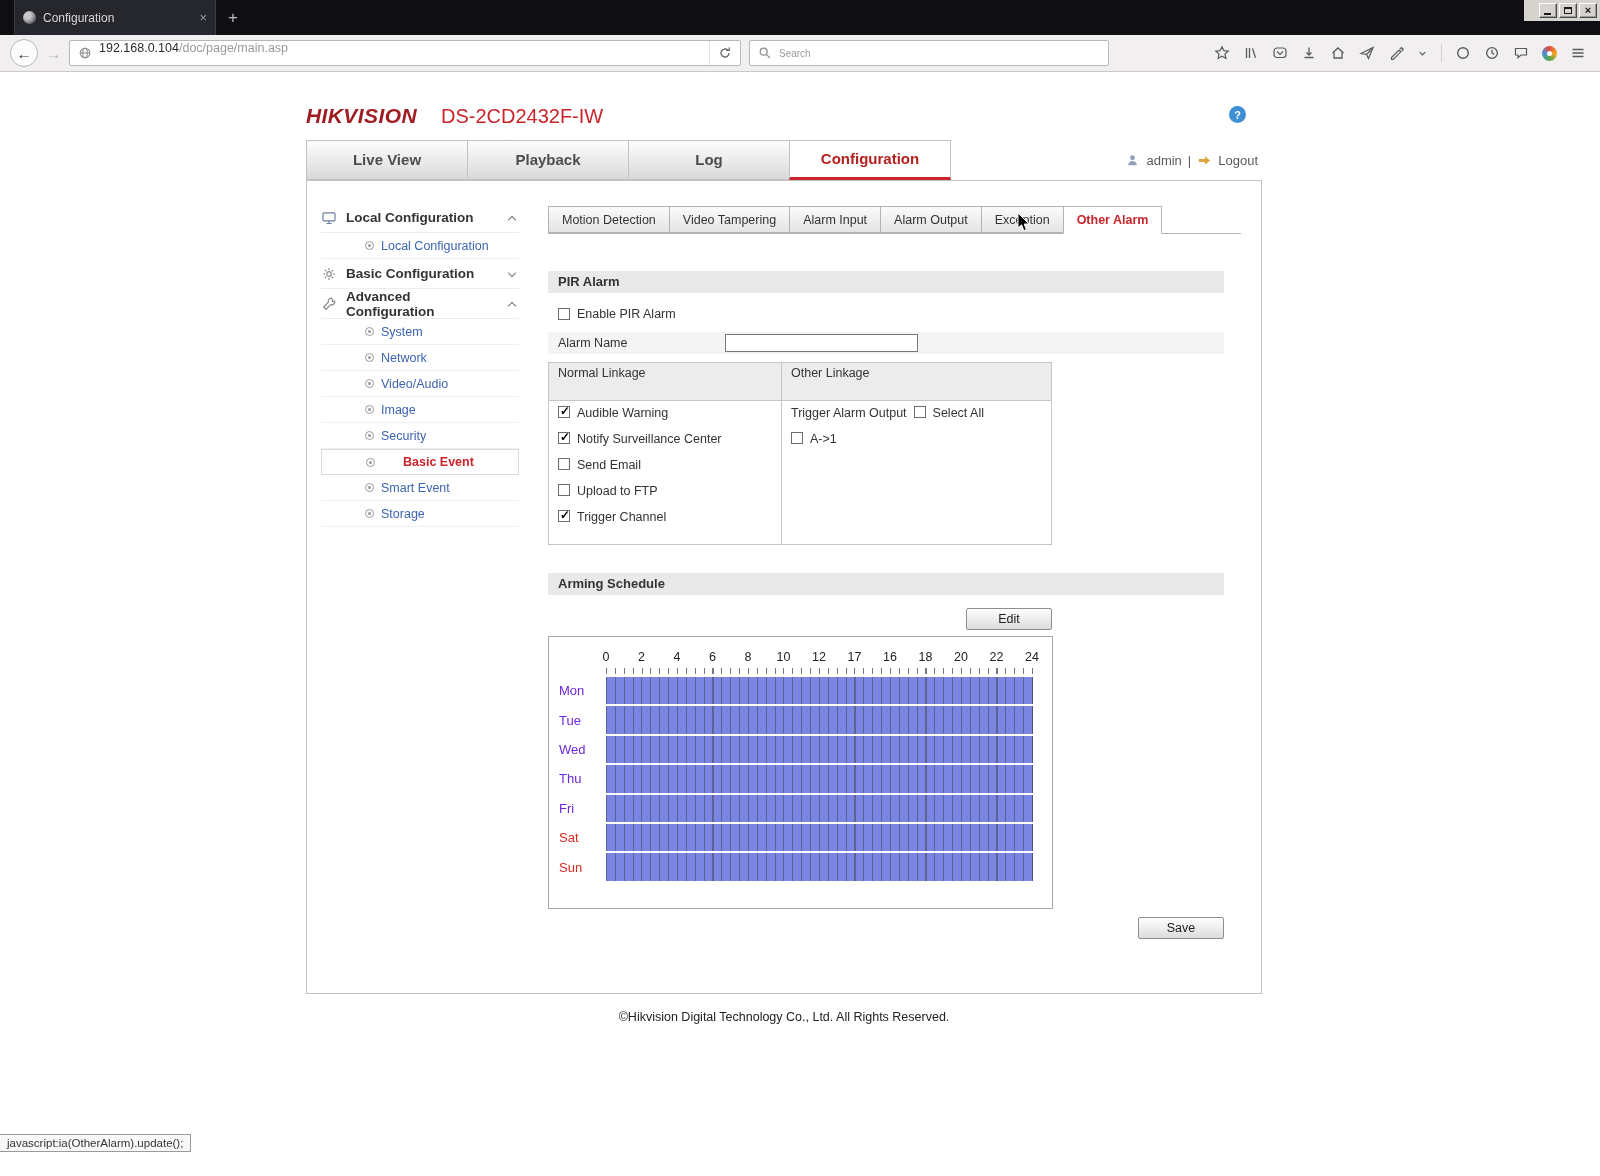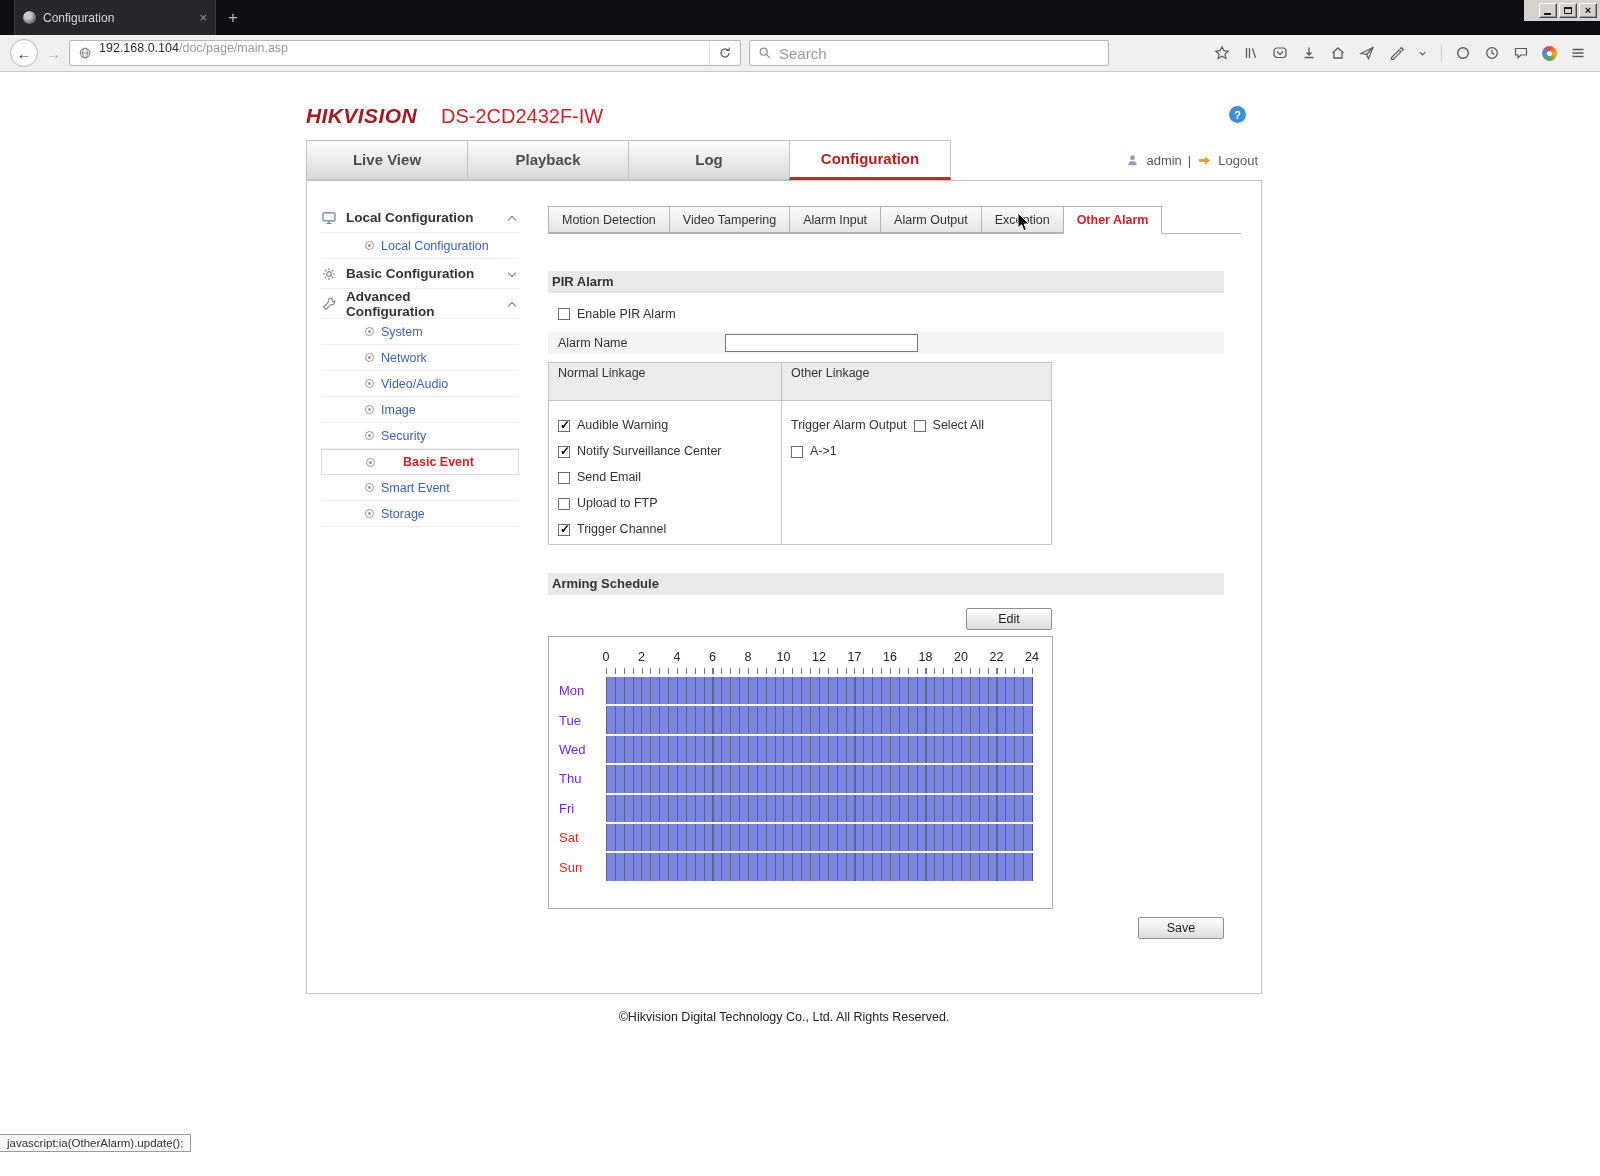--- a/index.html
+++ b/index.html
@@ -22,21 +22,21 @@
   
   .toolbar { height:37px; background:#f1efef; border-bottom:1px solid #ccc9c9; display:flex; align-items:center; padding:0 10px; gap:8px; }
   .back-btn { width:28px; height:28px; border-radius:50%; border:1px solid #b9b6b6; background:#fcfcfc; display:flex; align-items:center; justify-content:center; font-size:15px; color:#2f2f2f; flex:none; }
   .fwd-btn { color:#b7b4b4; font-size:15px; }
   .urlbar { width:672px; height:26px; background:#fff; border:1px solid #b9b6b6; border-radius:2px; display:flex; padding:0 8px; gap:7px; }
   .url-text { font-size:12.5px; white-space:nowrap; overflow:hidden; }
   .url-host { color:#2b2b2b; }
   .url-path { color:#9a9a9a; }
   .reload-wrap { margin-left:auto; border-left:1px solid #e3e3e3; padding-left:8px; display:flex; align-items:center; }
   .searchbar { width:360px; height:26px; background:#fff; border:1px solid #b9b6b6; border-radius:2px; display:flex; align-items:center; padding:0 8px; gap:7px; }
-  .search-input { border:none; outline:none; flex:1; font-size:15px; color:#b91c1c; background:transparent; font-family:inherit; }
+  .search-input { border:none; outline:none; flex:1; font-size:10px; color:#b91c1c; background:transparent; font-family:inherit; }
   .search-input::placeholder { color:#9a9a9a; }
   .tool-right { margin-left:auto; display:flex; align-items:center; gap:13px; padding-right:4px; }
   .ticon { display:flex; align-items:center; justify-content:center; }
   .ticon svg { display:block; }
   .vsep { width:1px; height:18px; background:#d2cfcf; }
   .colorwheel { width:15px; height:15px; border-radius:50%; background:conic-gradient(#e8483f, #f5a623, #57a64a, #4a90d9, #e8483f); position:relative; }
   .colorwheel::after { content:""; position:absolute; left:5px; top:5px; width:5px; height:5px; border-radius:50%; background:#fff; }
 
   
   .page { position:relative; }
@@ -67,31 +67,31 @@
 
   
   .content { flex:1; position:relative; padding:25px 20px 0 19px; }
   .subtabs { display:flex; border-bottom:1px solid #b3b3b3; align-items:flex-end; }
   .subtab { height:27px; line-height:26px; padding:0 13px; font-size:12.5px; color:#333; background:linear-gradient(#fbfbfb,#e4e4e4); border:1px solid #b3b3b3; border-right:none; white-space:nowrap; }
   .subtab:last-child { border-right:1px solid #b3b3b3; }
   .subtab.active { background:#fff; color:#c9252b; font-weight:bold; border-bottom:1px solid #fff; margin-bottom:-1px; height:28px; }
   .cursor { position:absolute; left:488px; top:32px; z-index:5; }
 
   .form { width:676px; margin-top:37px; }
-  .sec-head { height:22px; background:#e9e9e9; line-height:22px; padding-left:4px; font-size:13px; font-weight:bold; color:#333; }
+  .sec-head { height:22px; background:#e9e9e9; line-height:22px; padding-left:10px; font-size:13px; font-weight:bold; color:#333; }
   .enable-row { margin:12px 0 0 10px; display:flex; align-items:center; gap:7px; font-size:12.5px; color:#333; height:18px; }
   .name-row { margin-top:9px; height:22px; background:#f4f4f4; display:flex; align-items:center; font-size:12.5px; color:#333;gap:28px; }
   .name-row .lbl { width:149px; padding-left:10px; }
   .name-input { width:193px; height:18px; border:1px solid #777; font-size:12px; padding:0 3px; background:#fff; font-family:inherit; }
 
   .linkage { margin-top:8px; width:504px; border:1px solid #c6c6c6; display:grid; grid-template-columns:233px 1fr; }
   .lk-head { height:38px; line-height:21px; background:#ececec; font-size:12.5px; color:#333; padding-left:9px; border-bottom:1px solid #c6c6c6; }
   .lk-left { border-right:1px solid #c6c6c6; }
   .lk-body { padding:5px 0 8px; }
-  .lk-item { height:26px; display:flex; align-items:flex-end; gap:7px; padding-left:9px; font-size:12.5px; color:#333; }
+  .lk-item { height:26px; display:flex; align-items:flex-start; gap:7px; padding-left:9px; font-size:12.5px; color:#333; }
 
   .cb { width:12px; height:12px; border:1px solid #6e6e6e; background:#fff; position:relative; flex:none; }
   .cb.checked::after { content:"✓"; position:absolute; left:1px; top:-3px; font-size:12px; font-weight:bold; color:#000; }
 
   .sec-head.second { margin-top:28px; }
   .edit-row { width:504px; display:flex; justify-content:flex-end; margin-top:13px; }
   .btn { width:86px; height:22px; background:linear-gradient(#fefefe,#dcdcdc); border:1px solid #8f8f8f; border-radius:2px; font-size:12.5px; color:#222; text-align:center; line-height:20px; font-family:inherit; }
 
   .sched-box { margin-top:6px; width:505px; height:273px; border:1px solid #a8a8a8; padding-top:13px; }
   .hours-row { position:relative; height:17px; margin-left:57px; width:426px; font-size:12.5px; color:#222; }

